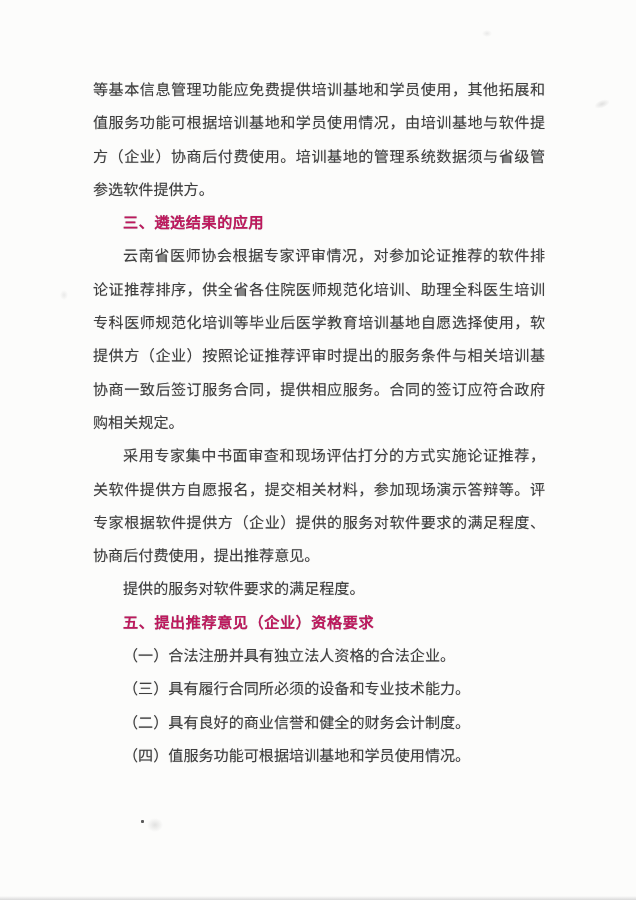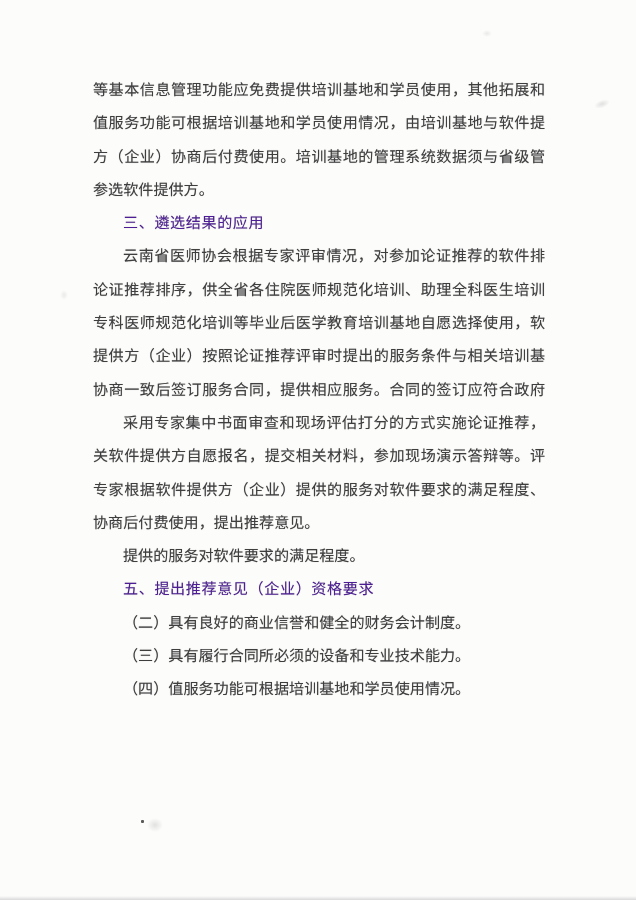--- a/index.html
+++ b/index.html
@@ -39,22 +39,22 @@
     text-align-last: justify;
     text-justify: inter-character;
     overflow: hidden;
   }
   .line.first-full,
   .line.first-end,
   .line.heading {
     padding-left: 30px;
   }
   .line.heading {
-    font-weight: normal;
-    color: #4c1d95;
+    font-weight: bold;
+    color: #be185d;
     letter-spacing: 0.6px;
   }
   
   .speck {
     position: absolute;
     pointer-events: none;
   }
   .speck-dot {
     left: 141px; top: 820px;
     width: 3px; height: 3px;
@@ -97,28 +97,30 @@
       <div class="line full">等基本信息管理功能应免费提供培训基地和学员使用，其他拓展和增</div>
       <div class="line full">值服务功能可根据培训基地和学员使用情况，由培训基地与软件提供</div>
       <div class="line full">方（企业）协商后付费使用。培训基地的管理系统数据须与省级管理</div>
       <div class="line end">参选软件提供方。</div>
       <div class="line heading">三、遴选结果的应用</div>
       <div class="line first-full">云南省医师协会根据专家评审情况，对参加论证推荐的软件排出</div>
       <div class="line full">论证推荐排序，供全省各住院医师规范化培训、助理全科医生培训和</div>
       <div class="line full">专科医师规范化培训等毕业后医学教育培训基地自愿选择使用，软件</div>
       <div class="line full">提供方（企业）按照论证推荐评审时提出的服务条件与相关培训基地</div>
       <div class="line full">协商一致后签订服务合同，提供相应服务。合同的签订应符合政府采</div>
+      <div class="line end">购相关规定。</div>
       <div class="line first-full">采用专家集中书面审查和现场评估打分的方式实施论证推荐，相</div>
       <div class="line full">关软件提供方自愿报名，提交相关材料，参加现场演示答辩等。评审</div>
       <div class="line full">专家根据软件提供方（企业）提供的服务对软件要求的满足程度、费</div>
       <div class="line end">协商后付费使用，提出推荐意见。</div>
       <div class="line first-end">提供的服务对软件要求的满足程度。</div>
       <div class="line heading">五、提出推荐意见（企业）资格要求</div>
+      <div class="line first-end">（一）合法注册并具有独立法人资格的合法企业。</div>
+      <div class="line first-end">（三）具有履行合同所必须的设备和专业技术能力。</div>
       <div class="line first-end">（二）具有良好的商业信誉和健全的财务会计制度。</div>
-      <div class="line first-end">（三）具有履行合同所必须的设备和专业技术能力。</div>
       <div class="line first-end">（四）值服务功能可根据培训基地和学员使用情况。</div>
     </div>
 
   <div class="speck speck-dot"></div>
   <div class="speck speck-smudge-1"></div>
   <div class="speck speck-smudge-2"></div>
   <div class="speck speck-smudge-3"></div>
   <div class="speck speck-smudge-4"></div>
   <div class="bottom-edge"></div>
 </div>

